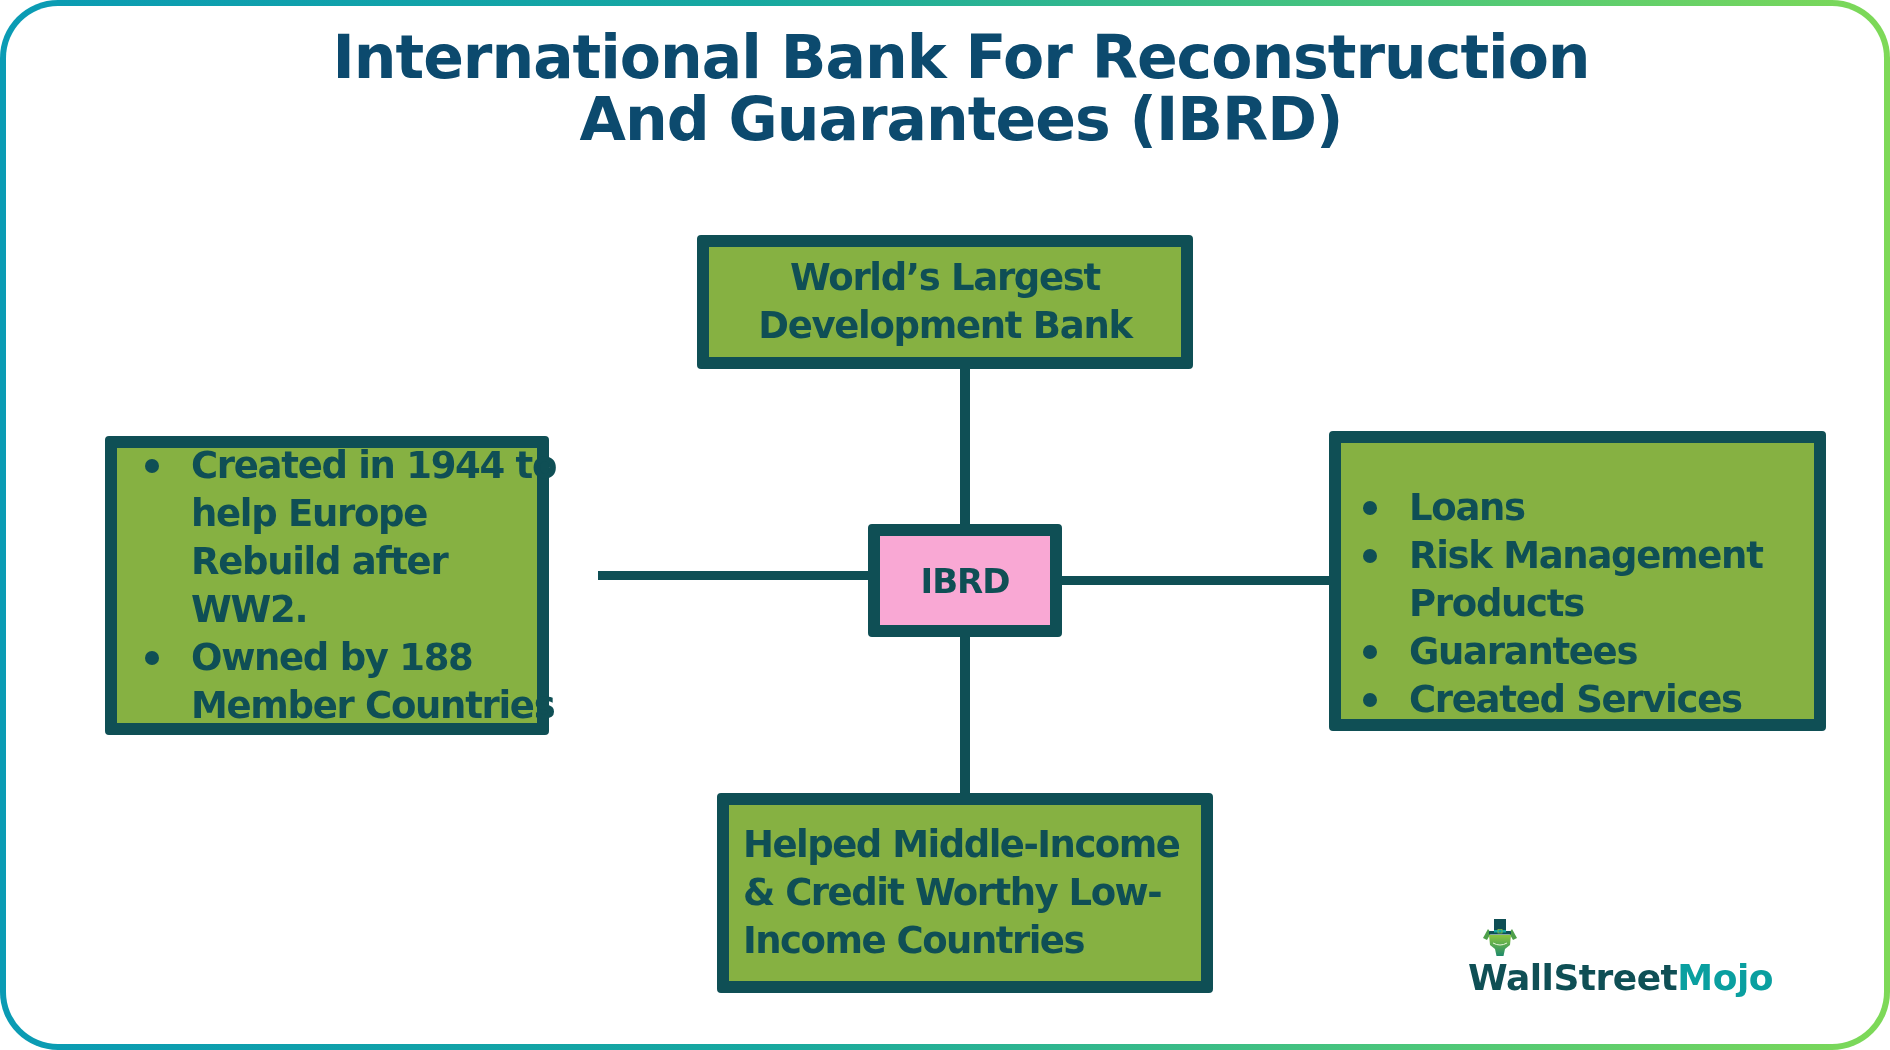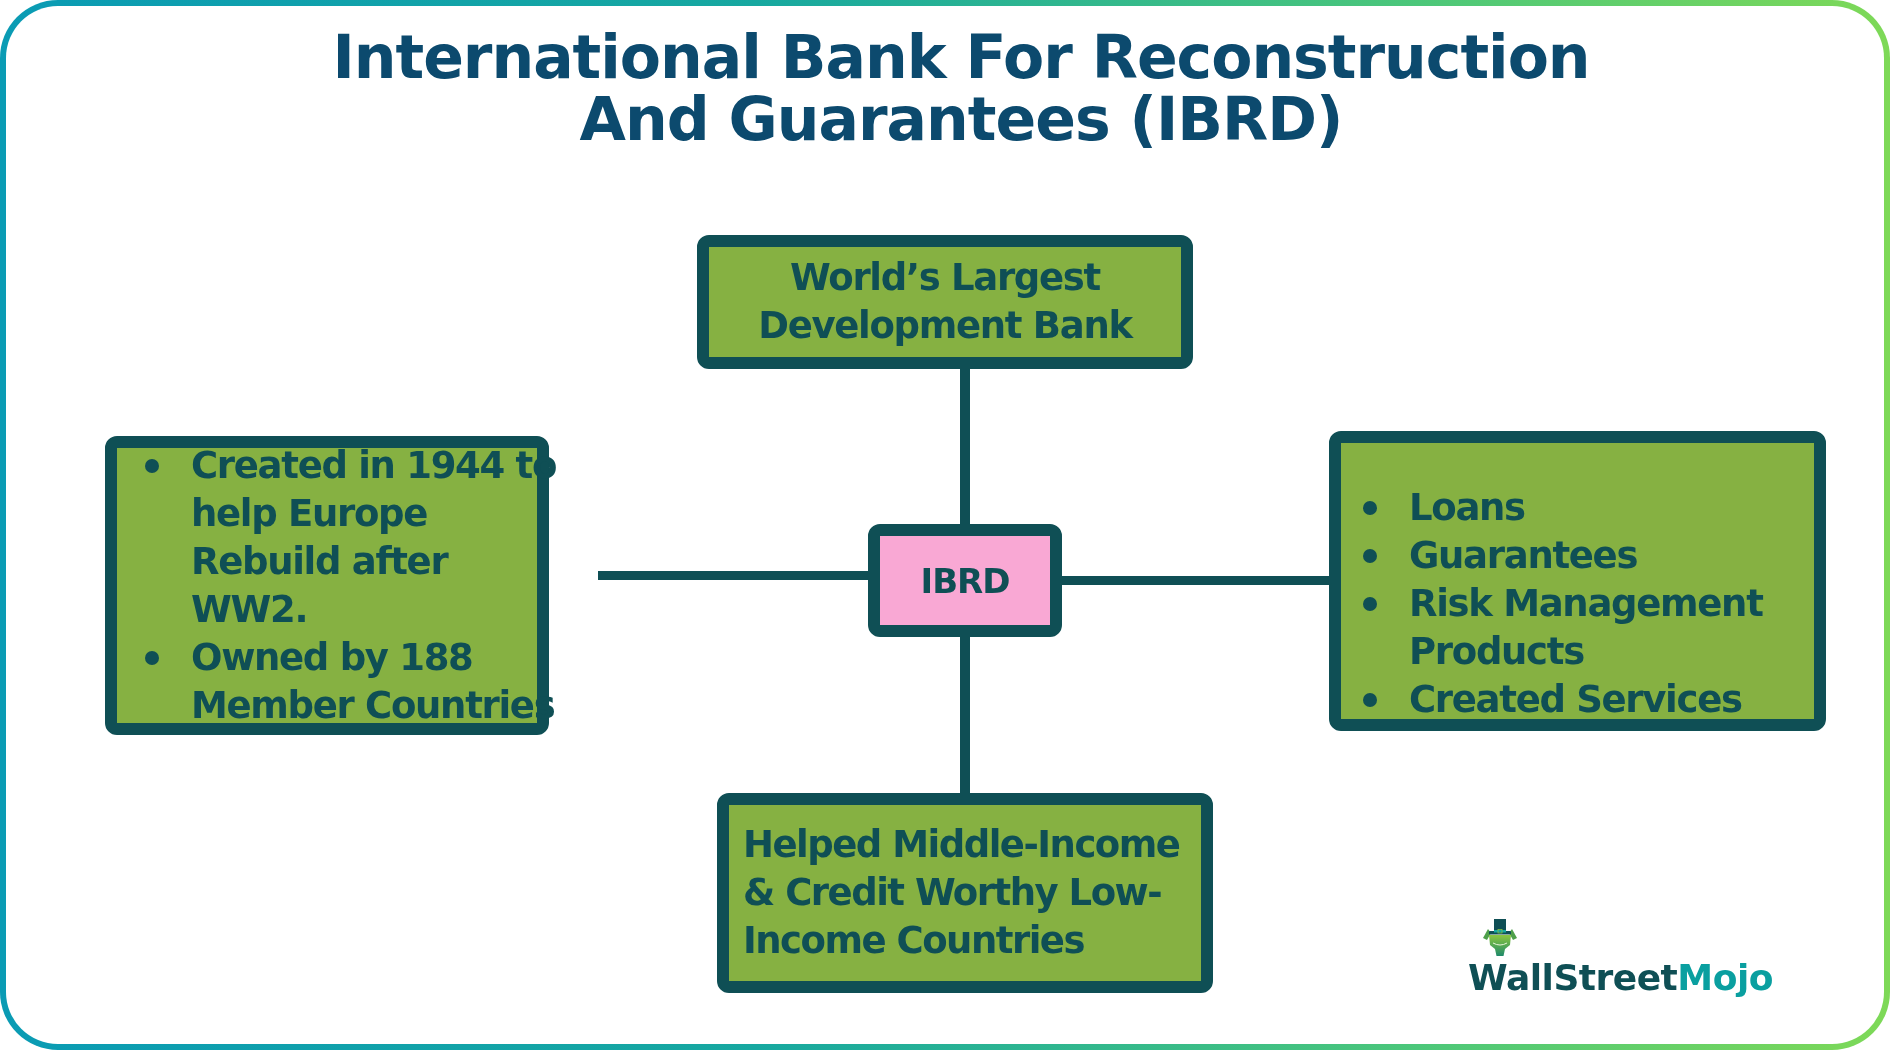--- a/index.html
+++ b/index.html
@@ -18,21 +18,21 @@
     width: 100%; height: 100%; background: #ffffff; border-radius: 52px;
   }
   .title {
     position: absolute; left: 16px; top: 26px; width: 1890px;
     text-align: center; color: #0c4a6e; font-weight: 700;
     font-size: 60px; line-height: 62px; letter-spacing: -1px;
   }
   .title span { display: block; }
   .box {
     position: absolute; box-sizing: border-box;
-    background: #86b142; border: 12px solid #0f4f55; border-radius: 12px;
+    background: #86b142; border: 12px solid #0f4f55; border-radius: 4px;
     color: #0f4f55; font-weight: 700;
   }
   .box-center {
     background: #f9a8d4;
     display: flex; align-items: center; justify-content: center;
     font-size: 34px; letter-spacing: -1px;
   }
   .centered-text {
     display: flex; flex-direction: column; align-items: center; justify-content: center;
     text-align: center; font-size: 37px; line-height: 48px; letter-spacing: -1.3px;
@@ -94,22 +94,22 @@
 <div class="box left-text" style="left:105px; top:436px; width:444px; height:299px;">
   <ul class="bullets" style="width:420px;">
     <li><span class="dot"></span><span>Created in 1944 to help Europe Rebuild after WW2.</span></li>
     <li><span class="dot"></span><span>Owned by 188 Member Countries</span></li>
   </ul>
 </div>
 
 <div class="box left-text" style="left:1329px; top:431px; width:497px; height:300px; padding-left:20px;">
   <ul class="bullets" style="width:440px;margin-top:45px;">
     <li><span class="dot"></span><span>Loans</span></li>
+    <li><span class="dot"></span><span>Risk Management Products</span></li>
     <li><span class="dot"></span><span>Guarantees</span></li>
-    <li><span class="dot"></span><span>Risk Management Products</span></li>
     <li><span class="dot"></span><span>Created Services</span></li>
   </ul>
 </div>
 
 <div class="box left-text" style="left:717px; top:793px; width:496px; height:200px; padding-left:14px; padding-right:14px;">
   <span style="display:block; max-width:440px;">Helped Middle-Income &amp; Credit Worthy Low-Income Countries</span>
 </div>
 
 <div class="logo">
   <svg width="80" height="78" viewBox="0 0 80 78">

